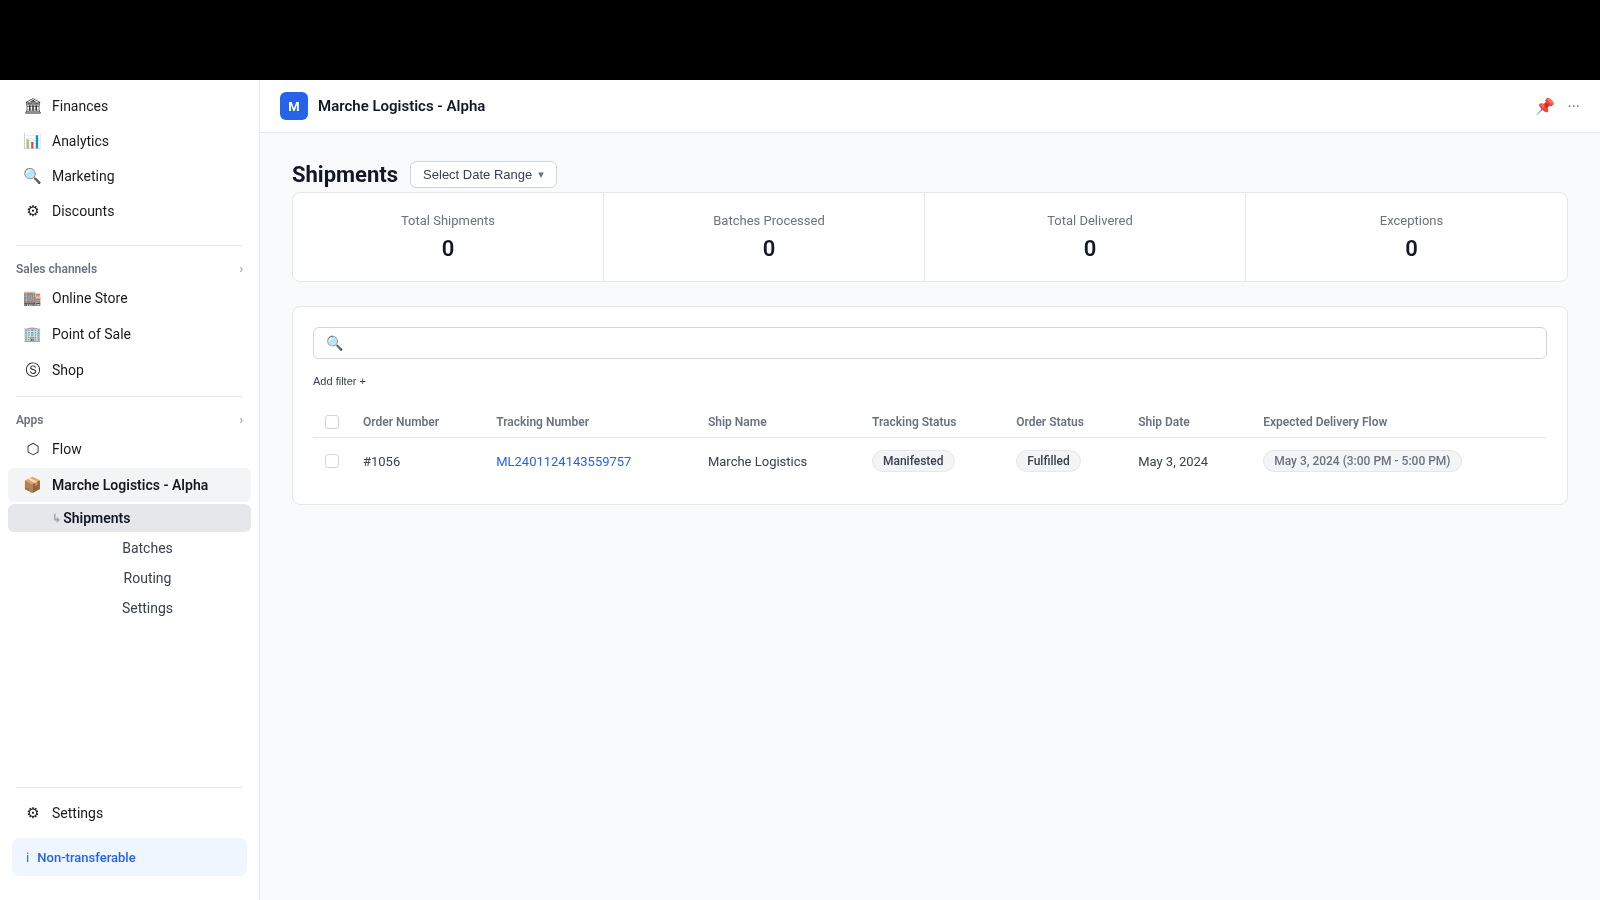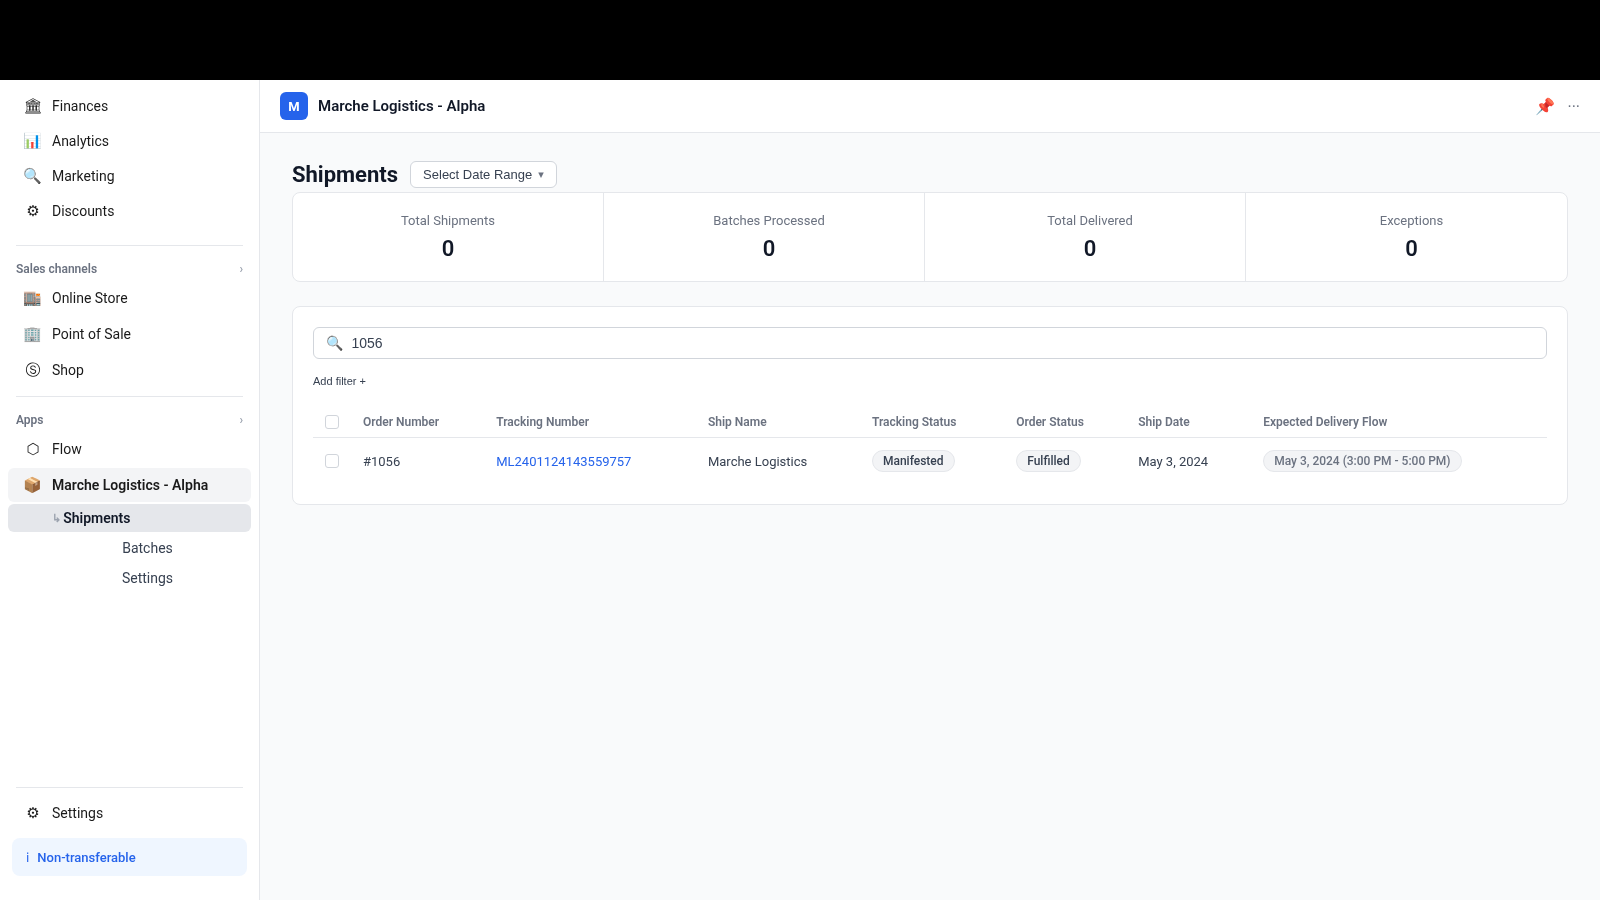--- a/index.html
+++ b/index.html
@@ -423,20 +423,23 @@
     <span class="icon">📦</span>
     <span>Marche Logistics - Alpha</span>
   </div>
 
   <div class="sidebar-sub-item active">
     <span class="arrow-icon">↳</span>
     <span>Shipments</span>
   </div>
   <div class="sidebar-sub-item indented">
     <span>Batches</span>
+  </div>
+  <div class="sidebar-sub-item indented">
+    <span>Routing</span>
   </div>
   <div class="sidebar-sub-item indented">
     <span>Settings</span>
   </div>
 
   <div class="sidebar-bottom">
     <div class="sidebar-divider"></div>
     <div class="sidebar-item">
       <span class="icon">⚙</span>
       <span>Settings</span>
@@ -484,21 +487,20 @@
       </div>
       <div class="stat-card">
         <div class="stat-label">Exceptions</div>
         <div class="stat-value">0</div>
       </div>
     </div>
 
     <div class="data-panel">
       <div class="search-bar">
         <span class="search-icon">🔍</span>
-        <input type="text" value="1056" style="">
       </div>
       <button class="add-filter-btn">
         <span>Add filter +</span>
       </button>
 
       <table class="table">
         <thead>
           <tr>
             <th class="checkbox-col">
               <div class="checkbox"></div>

